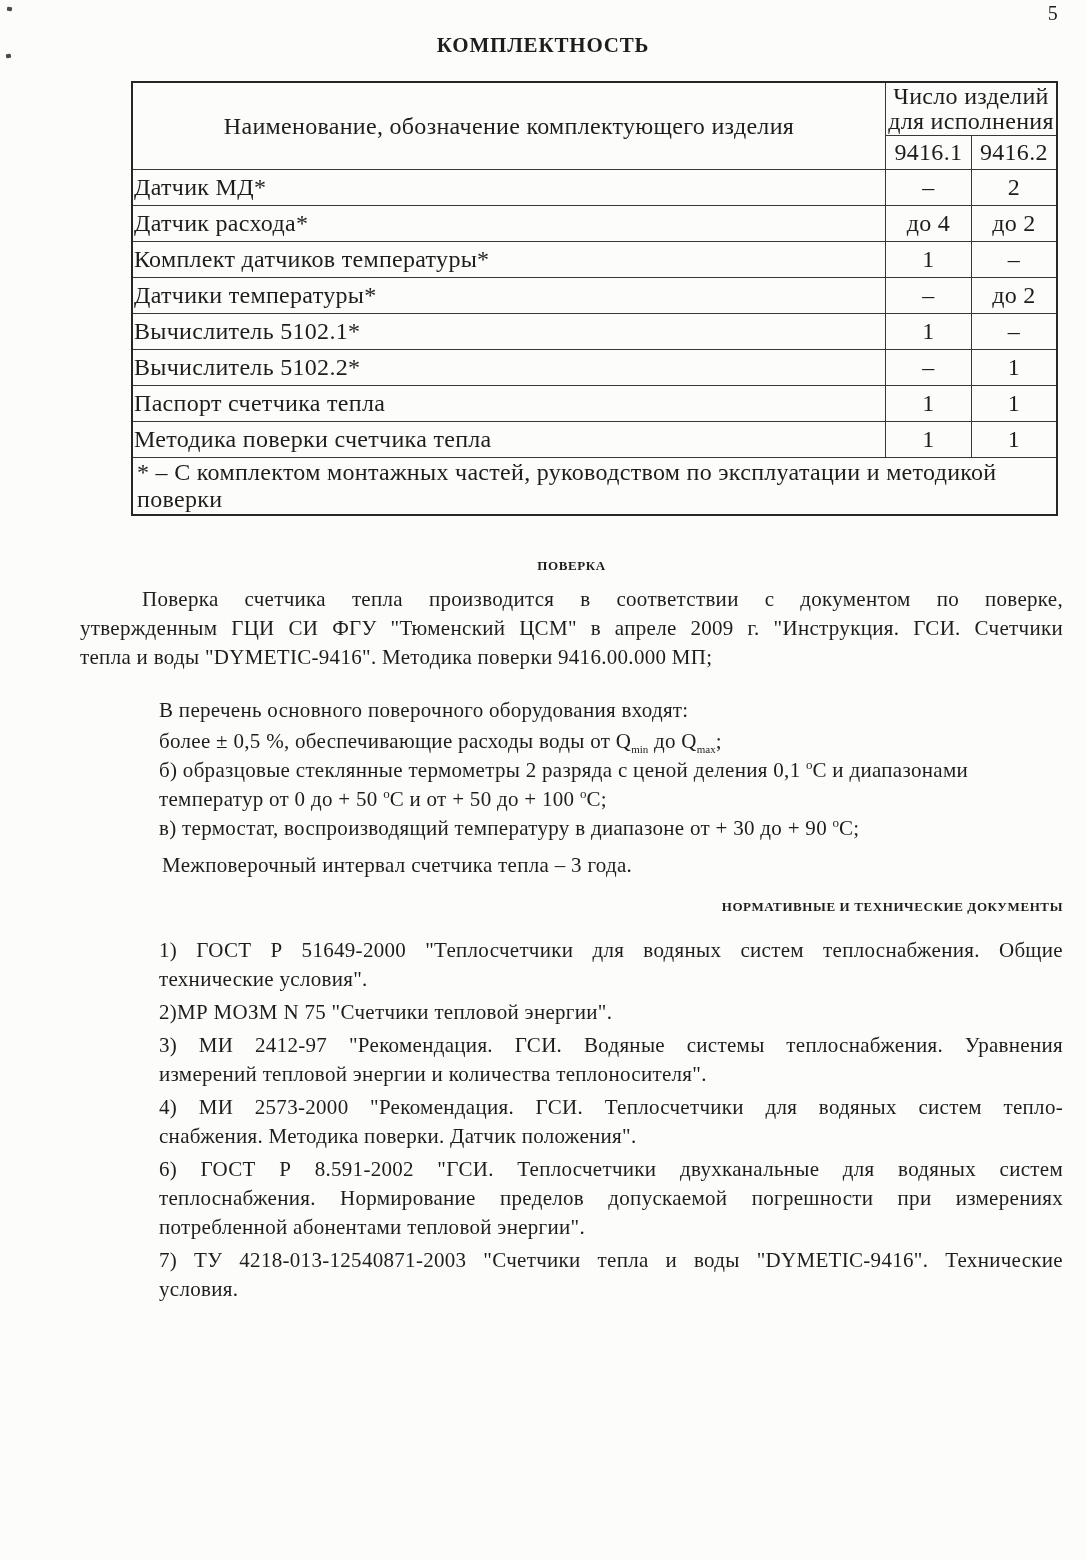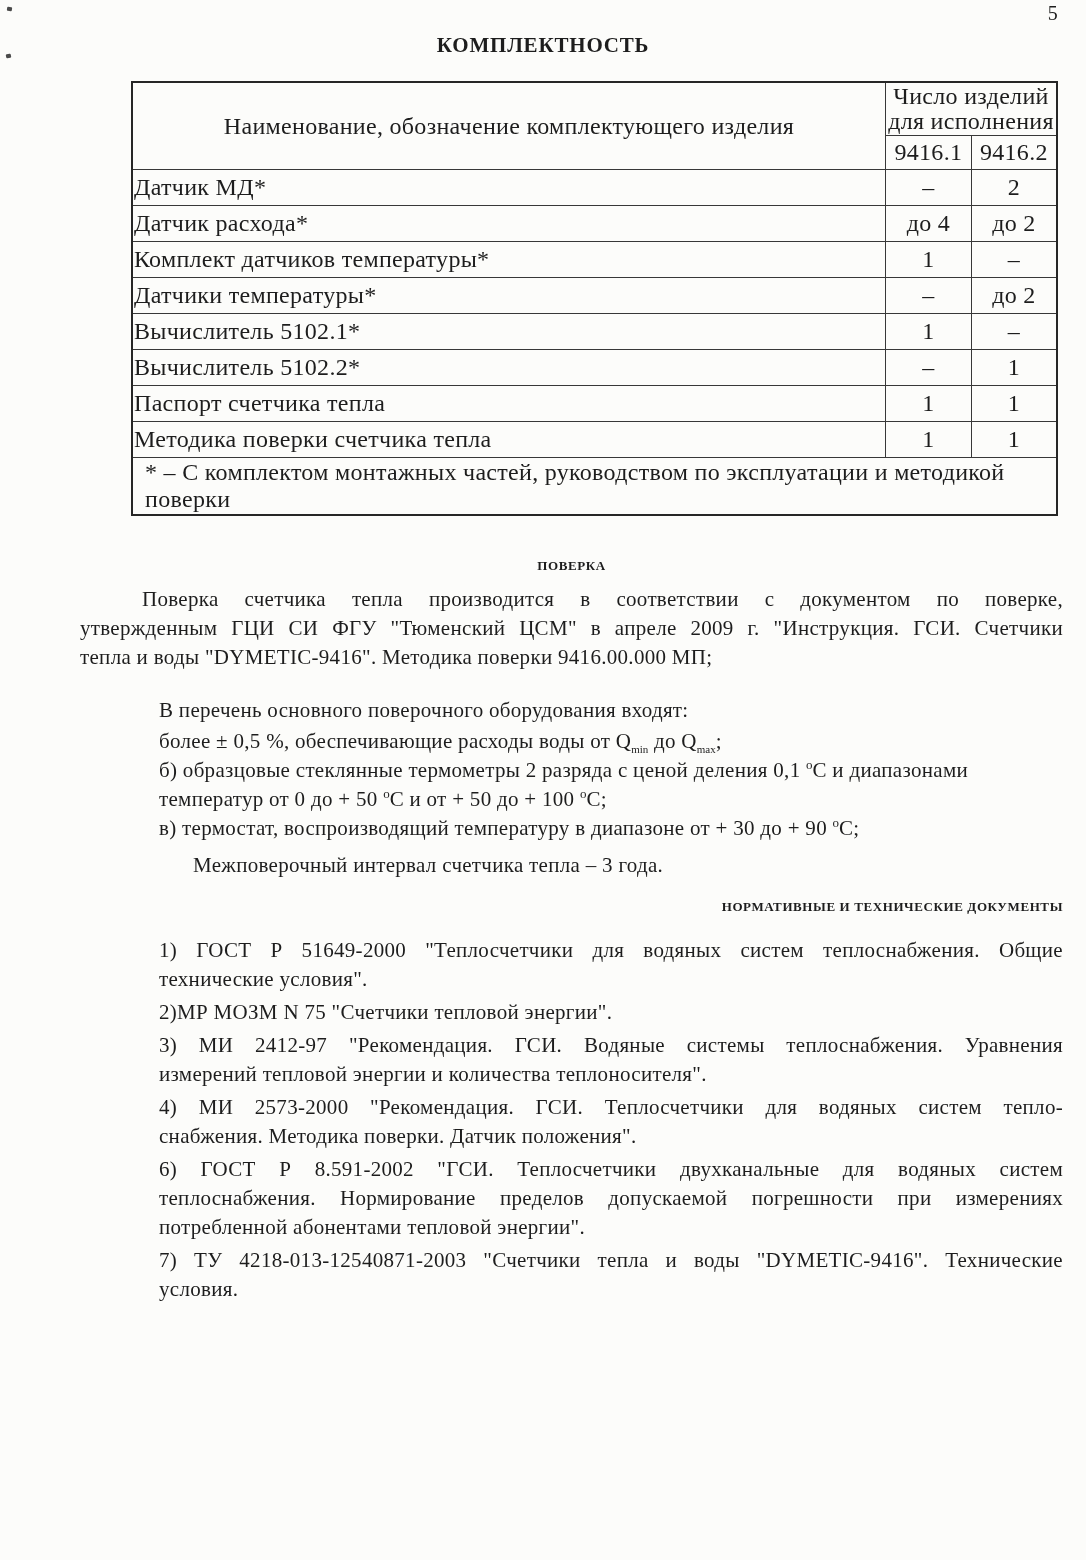--- a/index.html
+++ b/index.html
@@ -28,31 +28,31 @@
   table.kit td{
     border:1.5px solid #383838;
     font-size:24px;
     vertical-align:middle;
   }
   td.name-h{width:750px;text-align:center;}
   td.qty-h{height:50px;text-align:center;line-height:25px;}
   td.model{height:31px;text-align:center;}
   td.n{height:33px;}
   td.c{text-align:center;}
-  td.fn{height:35px;padding-left:12px;}
+  td.fn{height:35px;padding-left:4px;}
   .content{margin:0 23px 0 80px;font-size:21px;line-height:29px;}
   .h2{margin:37px 0 0 0;text-align:center;font-size:13px;font-weight:bold;letter-spacing:0.6px;line-height:26px;}
   .h3{margin:14px 0 0 0;text-align:right;}
   .p1{margin-top:6px;}
   .ln{min-height:29px;}
   .jl{text-align:justify;text-align-last:justify;}
   .indent{text-indent:62px;}
   .intro{margin:24px 0 0 79px;}
   .list-block{margin:2px 0 0 79px;}
-  .interval{margin:8px 0 0 113px;}
+  .interval{margin:8px 0 0 82px;}
   .doc-list{margin-top:16px;}
   .doc-item{margin:4px 0 0 79px;line-height:29px;}
   sup{font-size:13px;line-height:0;letter-spacing:0;}
   sub{font-size:11px;line-height:0;letter-spacing:0;}
 </style>
 </head>
 <body>
 
 <div class="page">
   <div class="speck s1"></div>

